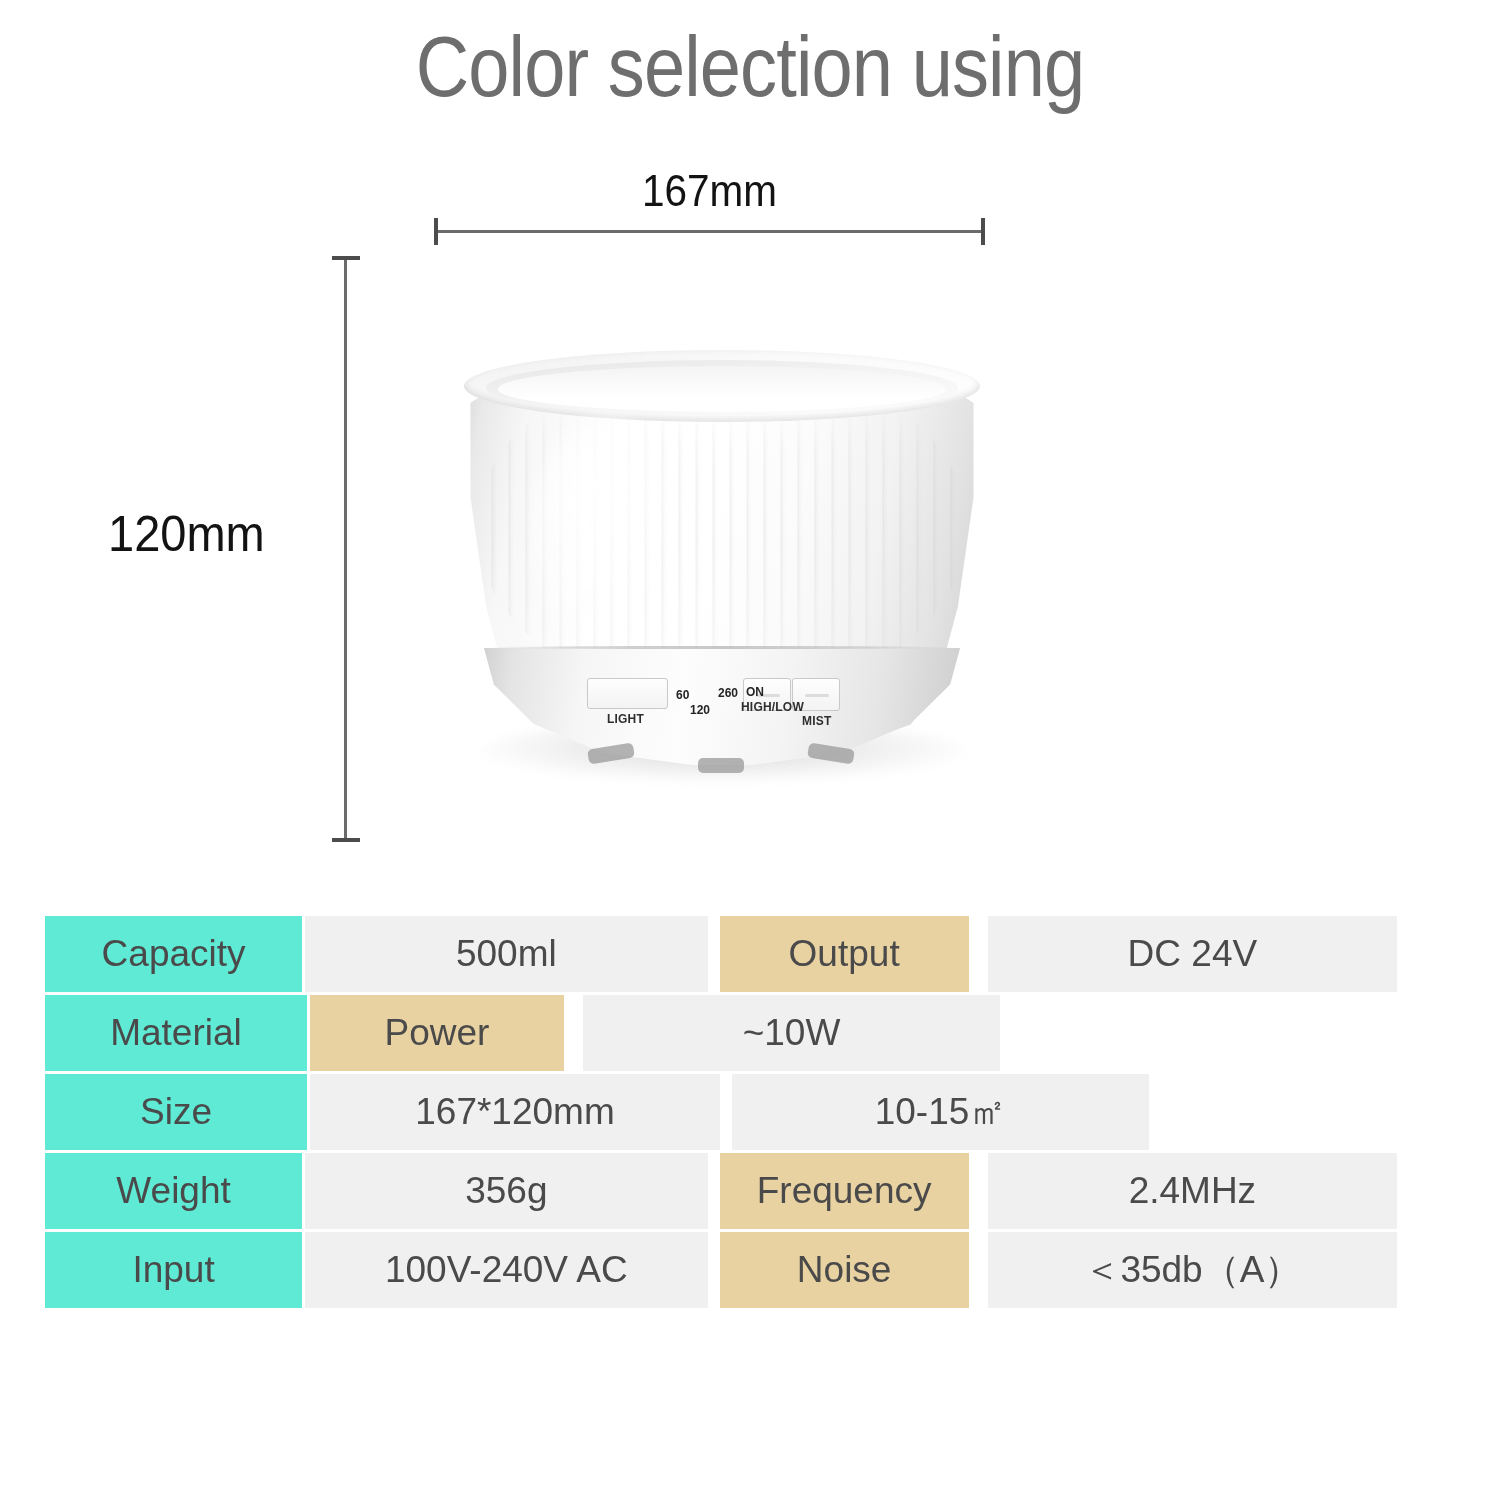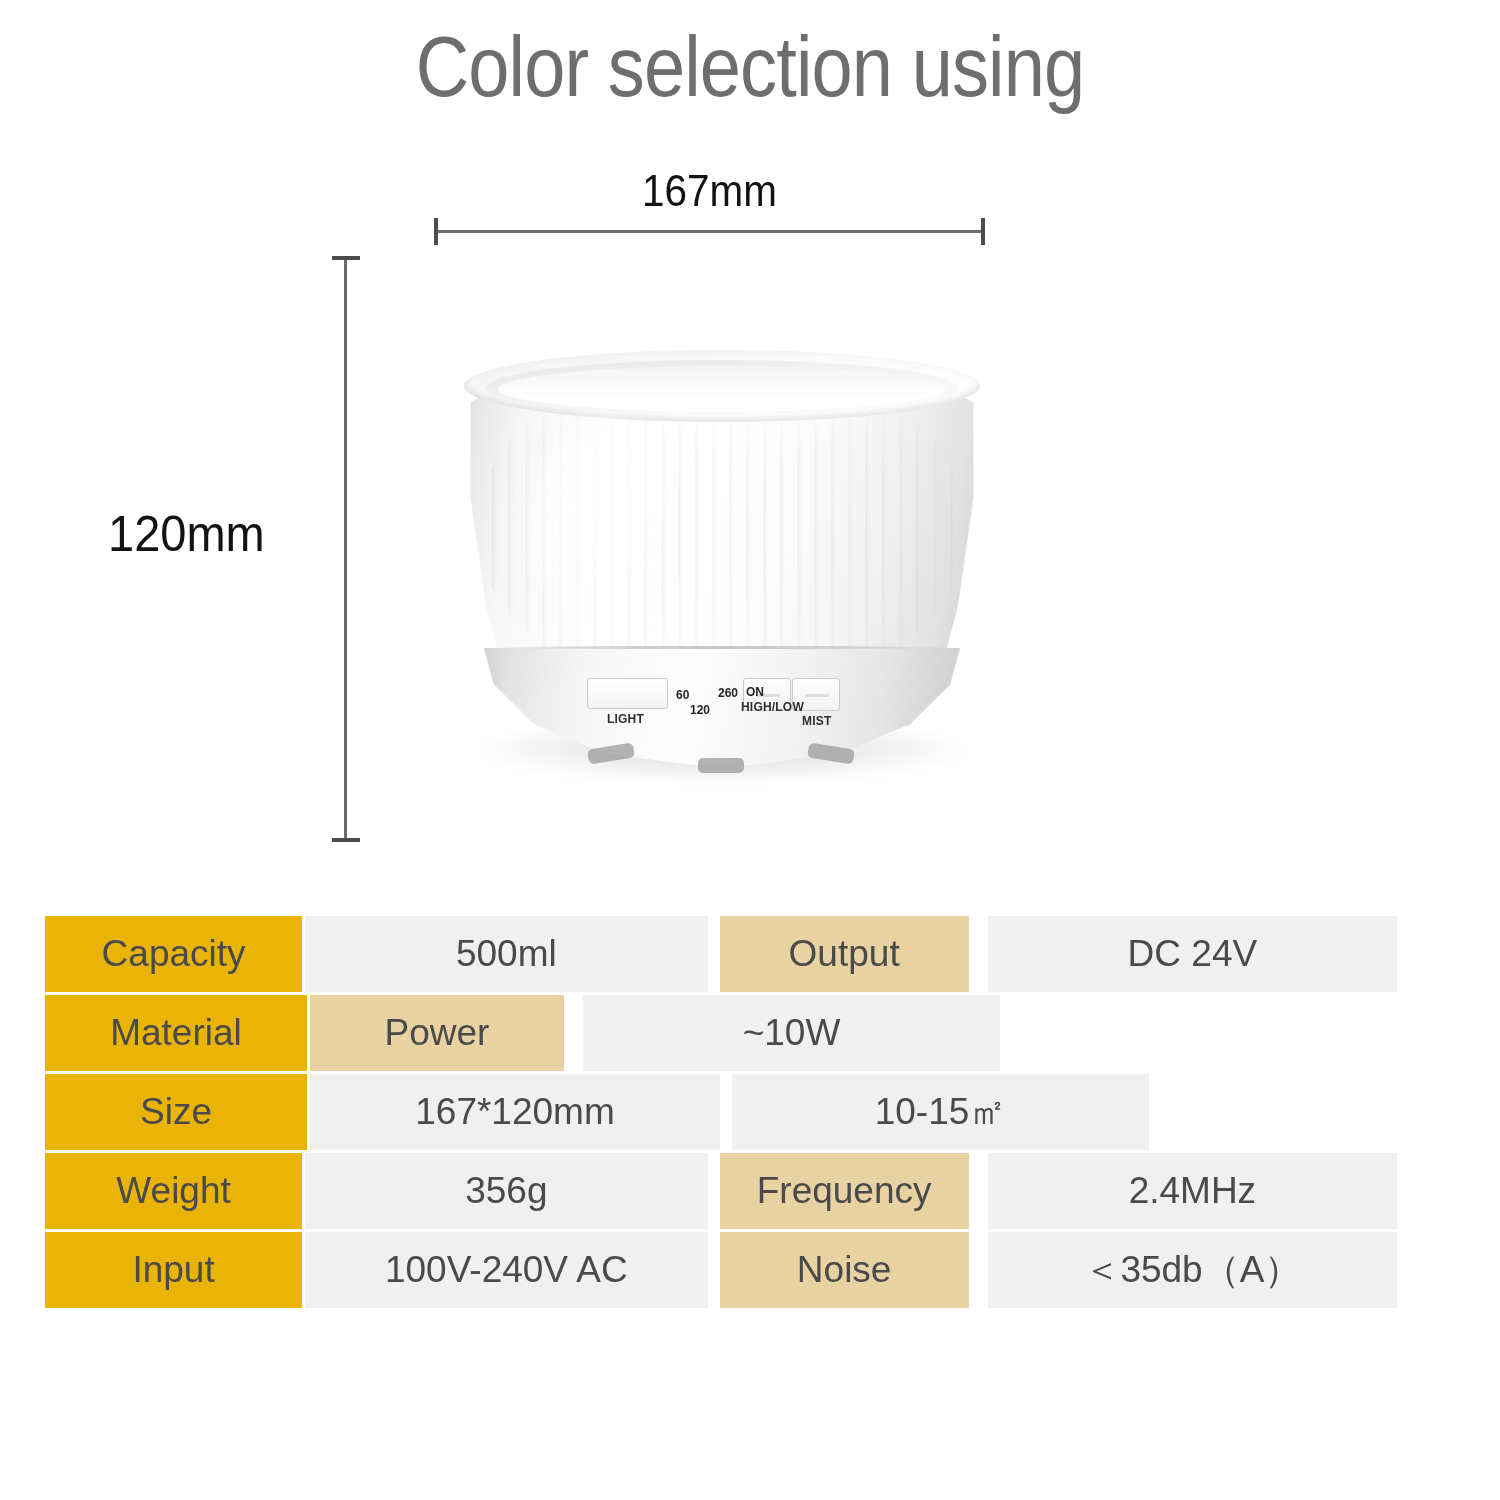--- a/index.html
+++ b/index.html
@@ -309,21 +309,21 @@
     height: 76px;
     display: flex;
     align-items: center;
     justify-content: center;
     font-size: 37px;
     color: #4a4a4a;
     white-space: nowrap;
     transform: scaleX(1);
   }
   .spec-cell.label {
-    background: #eab308;
+    background: #5eead4;
     width: 262px;
     margin-right: 3px;
   }
   .spec-cell.value {
     background: #f1f0f0;
     width: 410px;
     margin-right: 12px;
   }
   .spec-cell.label2 {
     background: #e8d2a2;

